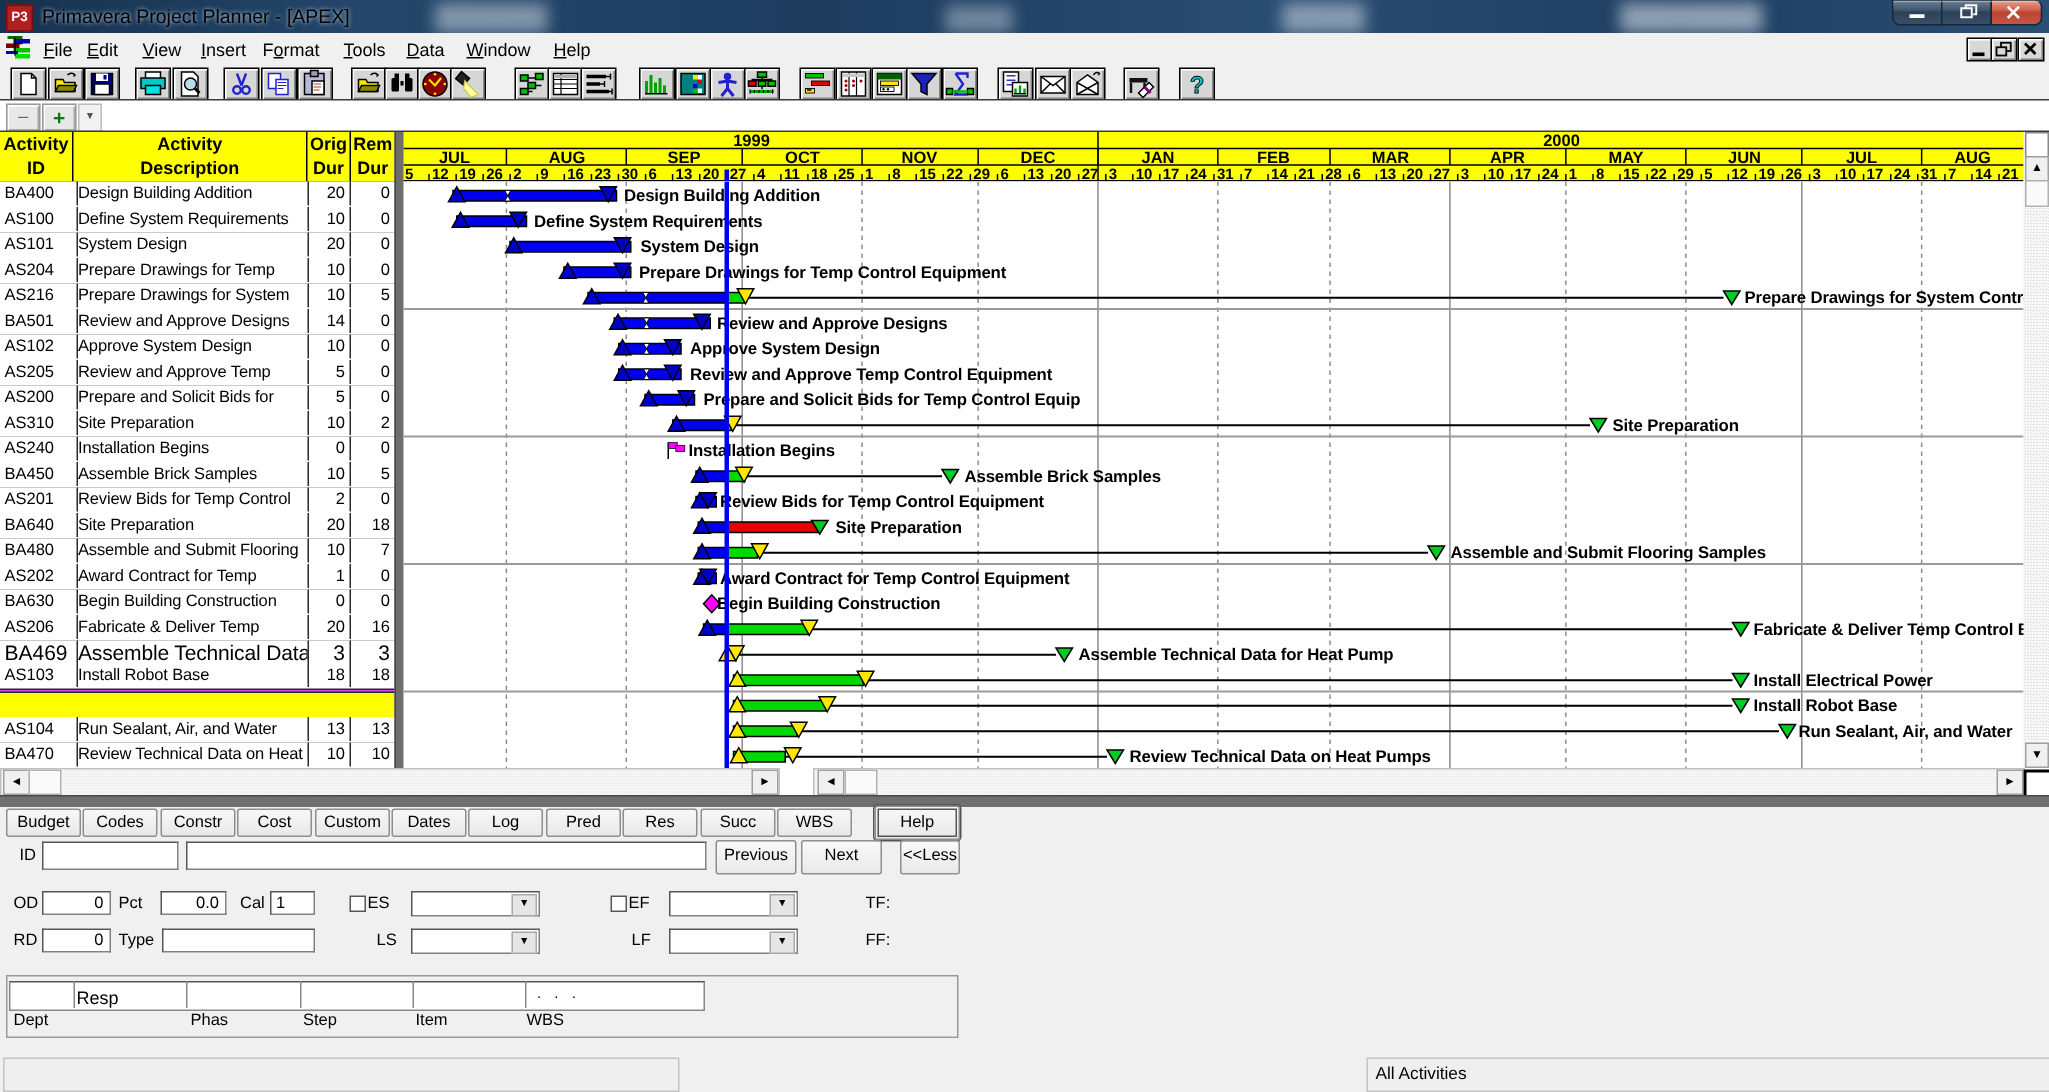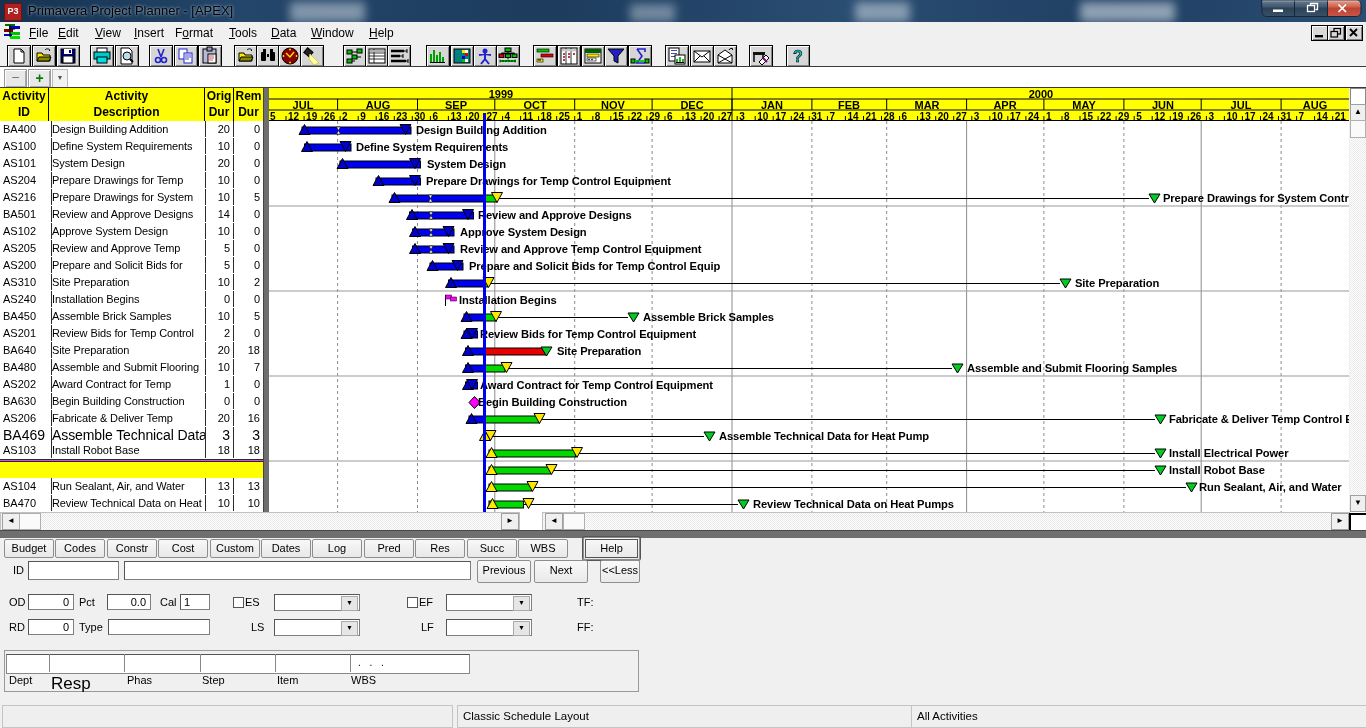--- a/index.html
+++ b/index.html
@@ -770,22 +770,21 @@
 <div style="position:absolute;left:577px;top:621px;font-size:11px">FF:</div>
 <div style="position:absolute;left:4px;top:650px;width:633px;height:40px;border:1px solid #999;background:#f0f0f0"></div>
 <div style="position:absolute;left:6px;top:654px;width:462px;height:18px;background:#fff;border:1px solid #888;border-top-color:#555"></div>
 <div style="position:absolute;left:49px;top:654px;width:1px;height:18px;background:#888"></div>
 <div style="position:absolute;left:124px;top:654px;width:1px;height:18px;background:#888"></div>
 <div style="position:absolute;left:200px;top:654px;width:1px;height:18px;background:#888"></div>
 <div style="position:absolute;left:275px;top:654px;width:1px;height:18px;background:#888"></div>
 <div style="position:absolute;left:350px;top:654px;width:1px;height:18px;background:#888"></div>
 <div style="position:absolute;left:358px;top:657px;font-size:10px;letter-spacing:3px">. . .</div>
 <div style="position:absolute;left:9px;top:674px;font-size:11px">Dept</div>
-<div style="position:absolute;left:51px;top:674px;font-size:17px">Resp</div>
+<div style="position:absolute;left:51px;top:658px;font-size:12px">Resp</div>
 <div style="position:absolute;left:127px;top:674px;font-size:11px">Phas</div>
 <div style="position:absolute;left:202px;top:674px;font-size:11px">Step</div>
 <div style="position:absolute;left:277px;top:674px;font-size:11px">Item</div>
 <div style="position:absolute;left:351px;top:674px;font-size:11px">WBS</div>
 
 <div style="position:absolute;left:0;top:704px;width:1366px;height:24px;background:#f0f0f0">
 <div style="position:absolute;left:2px;top:1px;width:449px;height:21px;background:#efefef;border:1px solid #c4c4c4"></div>
-<div style="position:absolute;left:457px;top:1px;width:449px;height:21px;background:#efefef;border:1px solid #c4c4c4;font-size:11.5px;line-height:21px;padding-left:5px">Classic Schedule Layout</div>
 <div style="position:absolute;left:911px;top:1px;width:453px;height:21px;background:#efefef;border:1px solid #c4c4c4;font-size:11.5px;line-height:21px;padding-left:5px">All Activities</div>
 </div>
 </body></html>

